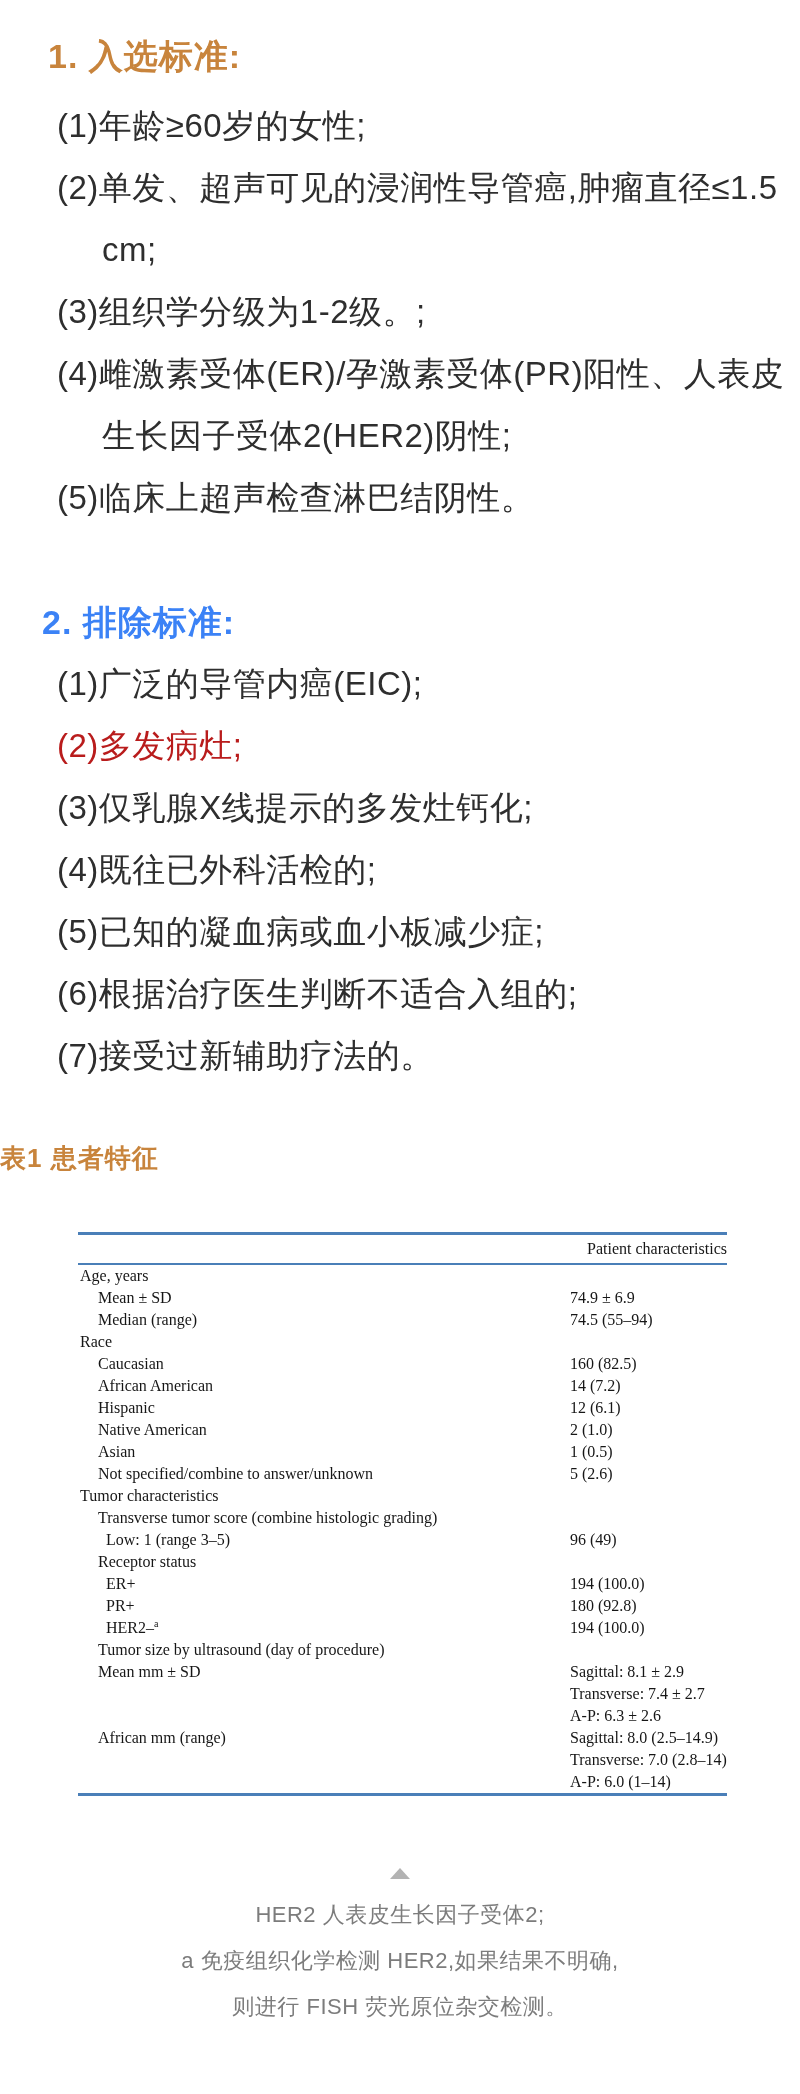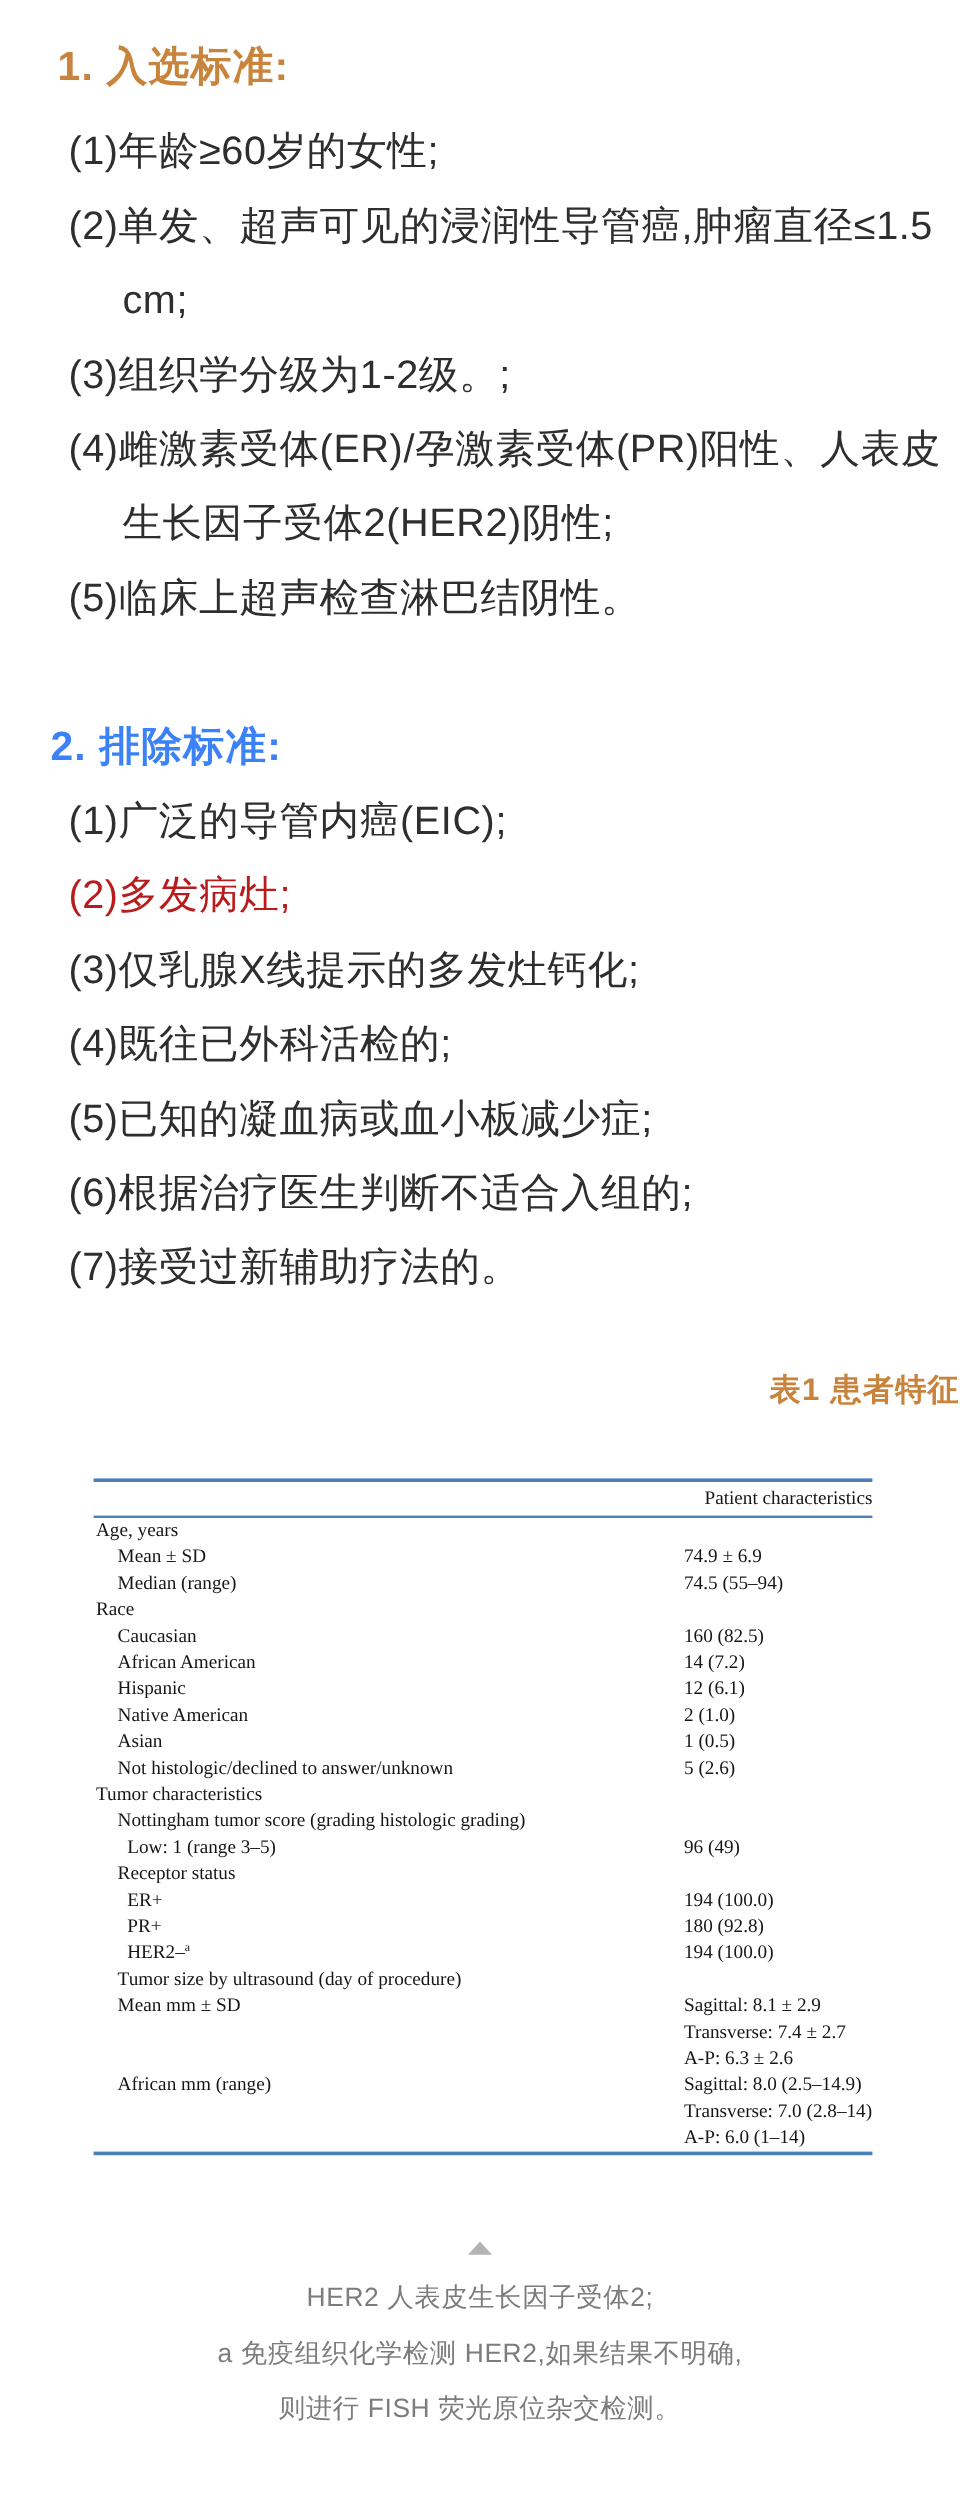--- a/index.html
+++ b/index.html
@@ -19,21 +19,21 @@
   .items{margin:0;}
   .item{
     margin:0 0 0 57px;width:683px;
     font-size:33px;line-height:62px;color:#2e2e2e;
     letter-spacing:0.5px;
     padding-left:45px;text-indent:-45px;
     word-break:break-all;overflow-wrap:anywhere;
   }
 
   .tbl-title{
-    margin-top:53px;text-align:right;
+    margin-top:53px;text-align:left;
     font-size:26px;line-height:36px;font-weight:bold;color:#c8843c;
     letter-spacing:1px;
   }
 
   .tbl{
     margin:56px 0 0 78px;width:649px;
     font-family:"Liberation Serif","DejaVu Serif",serif;
     color:#161616;
   }
   .rule{height:2.5px;width:649px;}
@@ -119,28 +119,28 @@
         </div>
         <div class="trow">
           <span class="tlabel ind1">Native American</span>
           <span class="tvalue">2 (1.0)</span>
         </div>
         <div class="trow">
           <span class="tlabel ind1">Asian</span>
           <span class="tvalue">1 (0.5)</span>
         </div>
         <div class="trow">
-          <span class="tlabel ind1">Not histologic/declined to answer/unknown</span>
+          <span class="tlabel ind1">Not specified/combine to answer/unknown</span>
           <span class="tvalue">5 (2.6)</span>
         </div>
         <div class="trow">
           <span class="tlabel ind0">Tumor characteristics</span>
         </div>
         <div class="trow">
-          <span class="tlabel ind1">Nottingham tumor score (grading histologic grading)</span>
+          <span class="tlabel ind1">Transverse tumor score (combine histologic grading)</span>
         </div>
         <div class="trow">
           <span class="tlabel ind2">Low: 1 (range 3–5)</span>
           <span class="tvalue">96 (49)</span>
         </div>
         <div class="trow">
           <span class="tlabel ind1">Receptor status</span>
         </div>
         <div class="trow">
           <span class="tlabel ind2">ER+</span>

